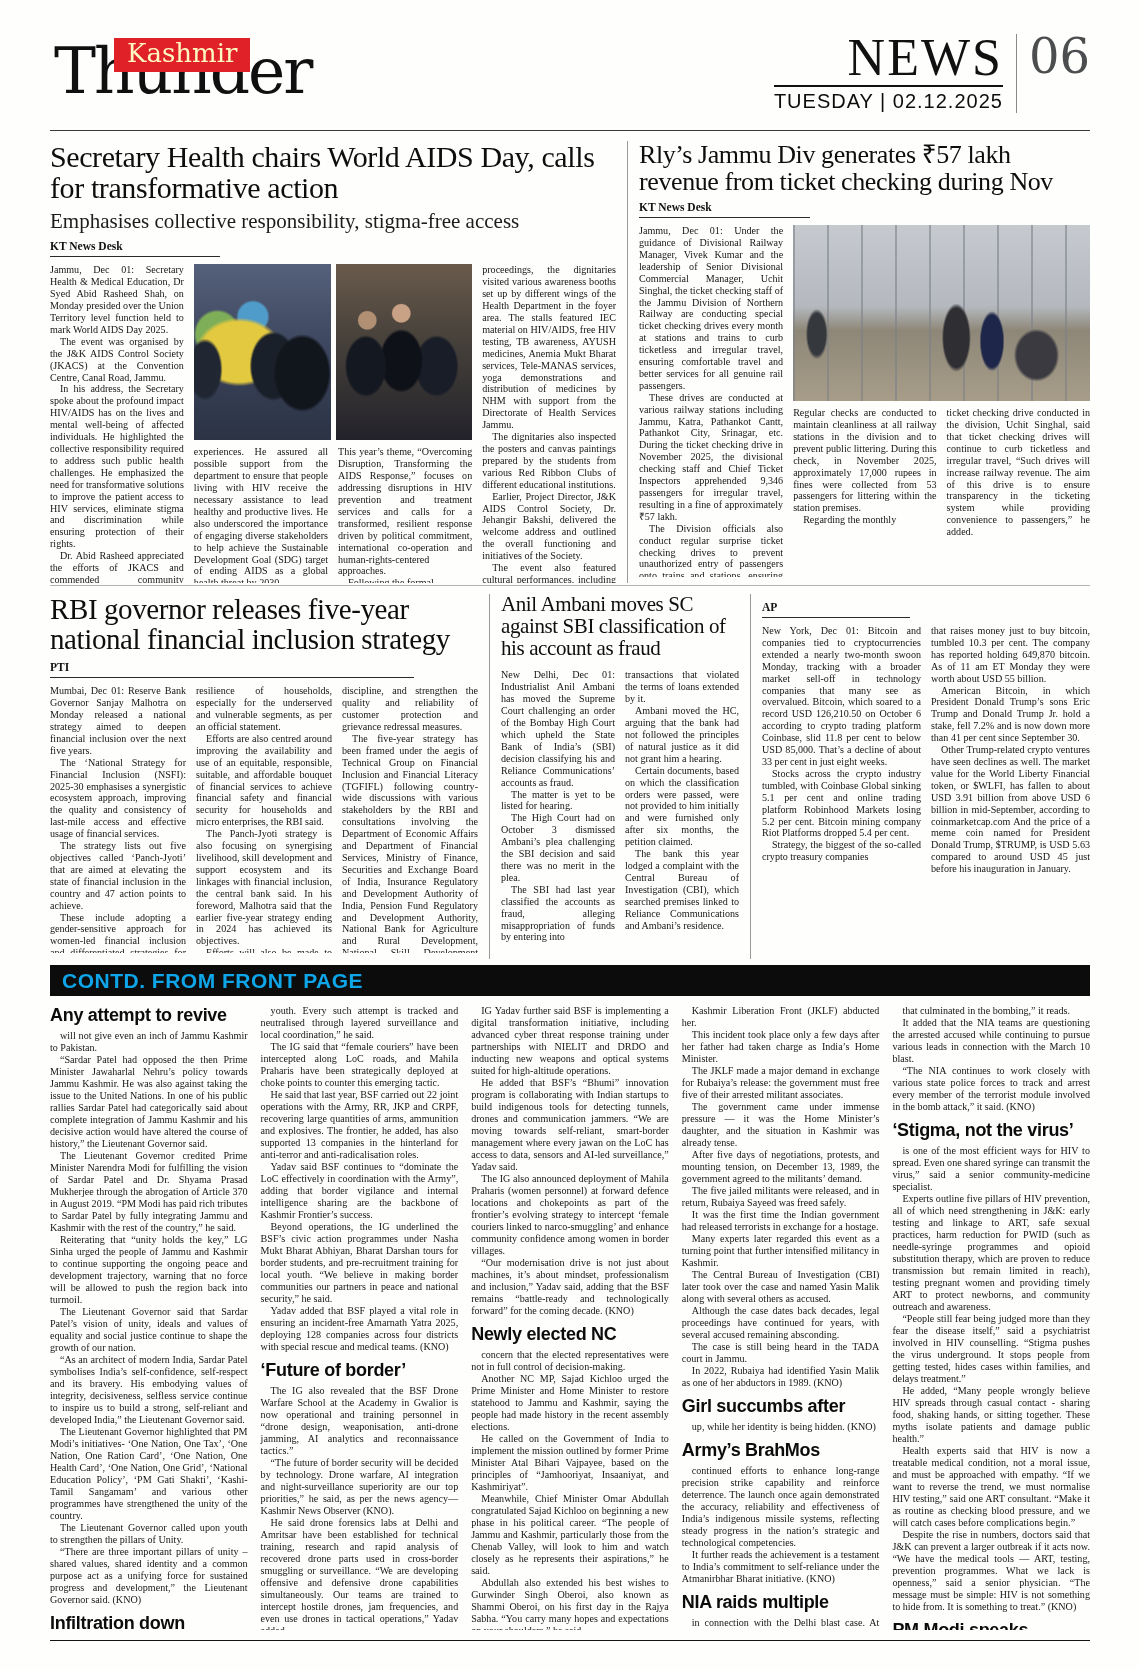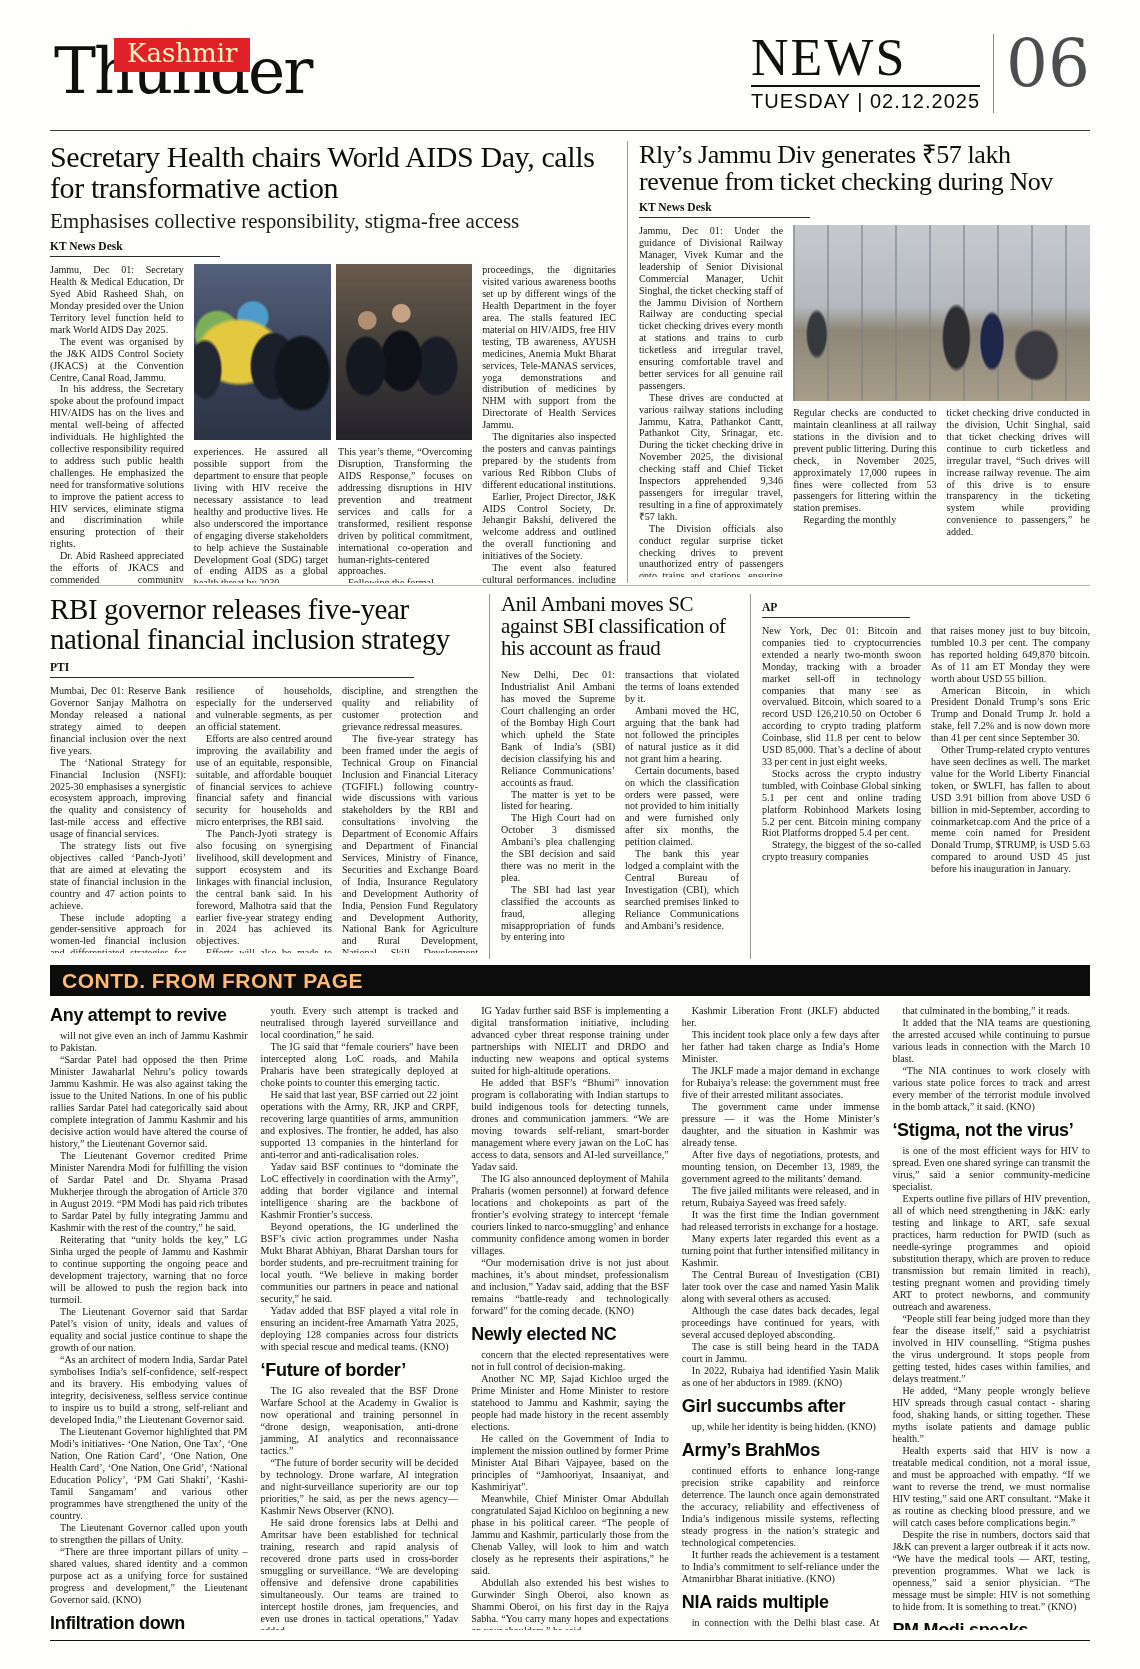--- a/index.html
+++ b/index.html
@@ -5,25 +5,25 @@
   html,body{margin:0;padding:0;background:#ffffff;}
   .page{width:1140px;height:1669px;background:#fefefd;margin:0 auto;position:relative;
         padding:0 50px;box-sizing:border-box;overflow:hidden;color:#151515;}
   
   .header{position:relative;height:130px;border-bottom:1.5px solid #3a3a3a;}
   .brand{position:absolute;left:4px;top:40px;}
   .brand-main{font-family:"DejaVu Serif",serif;font-size:63px;line-height:1;color:#101010;letter-spacing:-2px;}
   .brand-badge{position:absolute;left:60px;top:-2px;background:#e02128;color:#fef9c3;
                font-family:"DejaVu Serif",serif;font-size:26px;line-height:1.15;padding:1px 13px 3px;}
   .news-wrap{position:absolute;right:0;top:34px;display:flex;align-items:stretch;}
-  .news-left{display:flex;flex-direction:column;padding-right:13px;border-right:1px solid #8a8a8a;margin-left:8px;}
+  .news-left{display:flex;flex-direction:column;align-items:flex-end;padding-right:13px;border-right:1px solid #8a8a8a;margin-left:8px;}
   .news-title{font-family:"Liberation Serif",serif;font-size:52px;line-height:0.92;letter-spacing:2px;color:#111;}
   .news-date{border-top:2px solid #111;margin-top:3px;padding-top:3px;font-family:"Liberation Sans",sans-serif;
              font-size:20px;letter-spacing:1px;color:#0d0d0d;white-space:nowrap;}
-  .page-num{font-family:"DejaVu Serif",serif;font-size:66px;color:#4c4d4f;line-height:0.92;padding-left:12px;}
+  .page-num{font-family:"DejaVu Serif",serif;font-size:48px;color:#4c4d4f;line-height:0.92;padding-left:12px;}
   
   .hl{font-family:"Liberation Serif",serif;font-weight:400;color:#0e0e0e;letter-spacing:-0.4px;line-height:1.04;margin:0;}
   .subhead{font-family:"Liberation Serif",serif;font-size:21px;color:#1c1c1c;margin:6px 0 2px;}
   .byline{font-family:"Liberation Serif",serif;font-weight:700;font-size:11.5px;color:#111;
           border-bottom:1.5px solid #2a2a2a;display:block;width:58%;padding:4px 0 4px;margin-bottom:7px;}
   .cols{display:flex;gap:10px;}
   .col{flex:1;min-width:0;}
   .col p{font-family:"Liberation Serif",serif;font-size:10.1px;line-height:11.9px;text-align:justify;
          margin:0;text-indent:10px;hyphens:auto;}
   .col p:first-child{text-indent:0;}
@@ -58,21 +58,21 @@
      radial-gradient(15px 15px at 23% 32%, #b08f72 0 58%, transparent 66%),
      linear-gradient(180deg,#6a5a4c 0%,#45403a 45%,#23222a 100%);}
   .ph-rail{background:
      radial-gradient(28px 66px at 55% 64%, #2e2e33 0 45%, transparent 52%),
      radial-gradient(24px 58px at 67% 66%, #1e2749 0 45%, transparent 52%),
      radial-gradient(38px 44px at 82% 74%, #3b3a40 0 52%, transparent 60%),
      radial-gradient(20px 46px at 8% 62%, #35383d 0 45%, transparent 55%),
      repeating-linear-gradient(90deg, rgba(120,126,134,.55) 0 2px, transparent 2px 34px),
      linear-gradient(180deg,#c6cacf 0%,#b5b9bf 46%,#8e8778 60%,#a79d89 100%);}
   
-  .banner{margin-top:6px;background:#0c0c0c;color:#fdba74;height:31px;line-height:31px;
+  .banner{margin-top:6px;background:#0c0c0c;color:#0ea5e9;height:31px;line-height:31px;
           font-family:"Liberation Sans",sans-serif;font-weight:700;font-size:21px;letter-spacing:0.5px;padding-left:12px;}
   .contd{display:flex;gap:13px;height:634px;overflow:hidden;padding-top:9px;box-sizing:border-box;}
   .contd .ccol{flex:1;min-width:0;}
   .contd .ccol p{font-family:"Liberation Serif",serif;font-size:10.1px;line-height:12px;text-align:justify;
                  margin:0;text-indent:10px;hyphens:auto;}
   .contd .ccol h3{font-family:"Liberation Sans",sans-serif;font-size:18px;letter-spacing:-0.3px;
                   margin:7px 0 4px;color:#0c0c0c;}
   .contd .ccol h3:first-child{margin-top:0;}
   .footer-rule{border-top:1.5px solid #141414;margin-top:10px;}
 </style>
@@ -266,21 +266,21 @@
     <div class="ccol">
         <p>Kashmir Liberation Front (JKLF) abducted her.</p>
         <p>This incident took place only a few days after her father had taken charge as India’s Home Minister.</p>
         <p>The JKLF made a major demand in exchange for Rubaiya’s release: the government must free five of their arrested militant associates.</p>
         <p>The government came under immense pressure — it was the Home Minister’s daughter, and the situation in Kashmir was already tense.</p>
         <p>After five days of negotiations, protests, and mounting tension, on December 13, 1989, the government agreed to the militants’ demand.</p>
         <p>The five jailed militants were released, and in return, Rubaiya Sayeed was freed safely.</p>
         <p>It was the first time the Indian government had released terrorists in exchange for a hostage.</p>
         <p>Many experts later regarded this event as a turning point that further intensified militancy in Kashmir.</p>
         <p>The Central Bureau of Investigation (CBI) later took over the case and named Yasin Malik along with several others as accused.</p>
-        <p>Although the case dates back decades, legal proceedings have continued for years, with several accused deployed absconding.</p>
+        <p>Although the case dates back decades, legal proceedings have continued for years, with several accused remaining absconding.</p>
         <p>The case is still being heard in the TADA court in Jammu.</p>
         <p>In 2022, Rubaiya had identified Yasin Malik as one of her abductors in 1989. (KNO)</p>
         <h3>Girl succumbs after</h3>
         <p>up, while her identity is being hidden. (KNO)</p>
         <h3>Army’s BrahMos</h3>
         <p>continued efforts to enhance long-range precision strike capability and reinforce deterrence. The launch once again demonstrated the accuracy, reliability and effectiveness of India’s indigenous missile systems, reflecting steady progress in the nation’s strategic and technological competencies.</p>
         <p>It further reads the achievement is a testament to India’s commitment to self-reliance under the Atmanirbhar Bharat initiative. (KNO)</p>
         <h3>NIA raids multiple</h3>
         <p>in connection with the Delhi blast case. At least 11 people were killed and several others injured after a high-intensity blast ripped through a car near Delhi historic Red Fort area on November 10.</p>
       </div>

